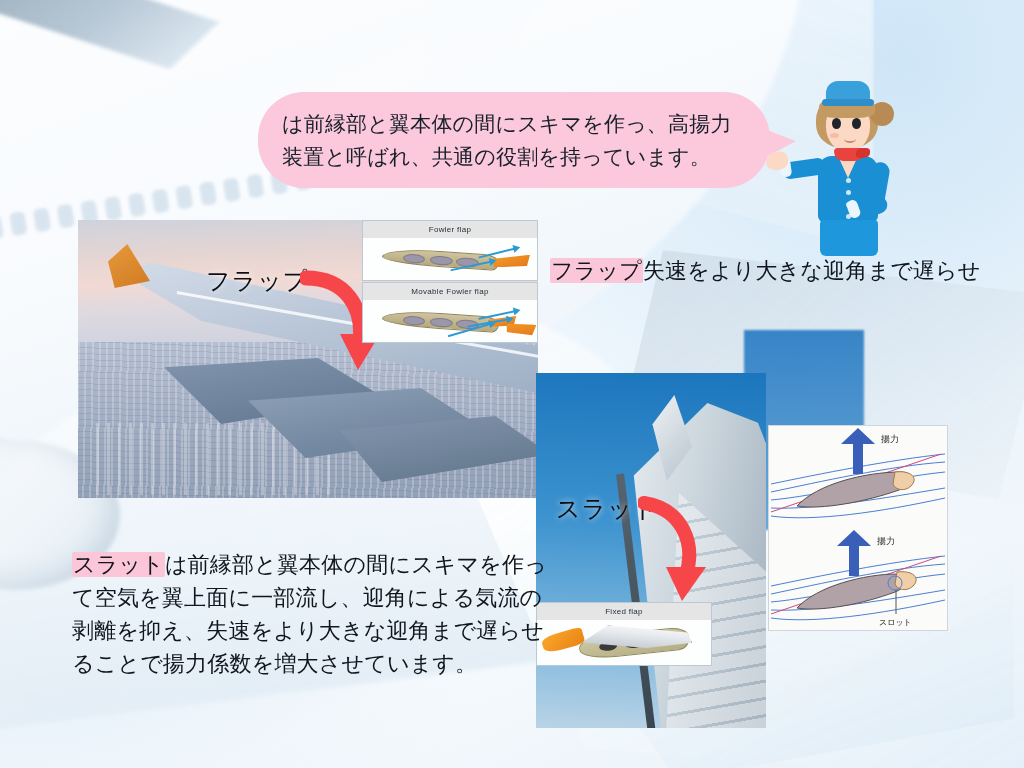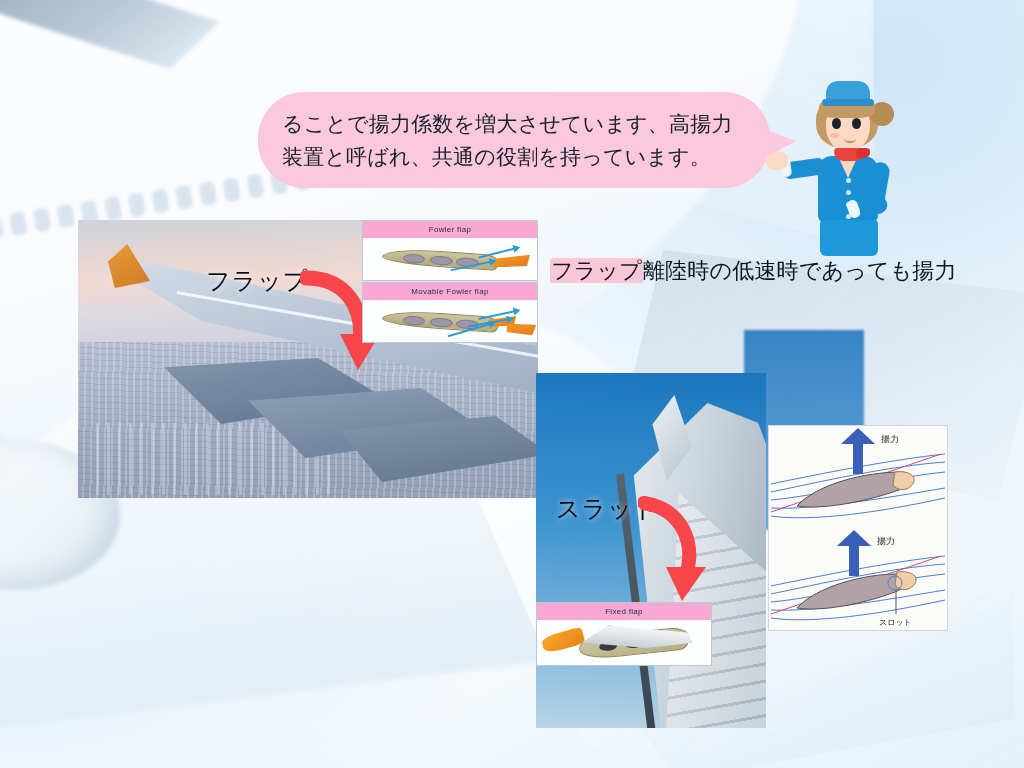--- a/index.html
+++ b/index.html
@@ -167,21 +167,21 @@
   .fp-flap2{position:absolute;left:170px;top:168px;width:240px;height:70px;
     background:linear-gradient(170deg,#8da0b6,#657b95);
     clip-path:polygon(0 18%, 72% 0, 100% 62%, 24% 100%);}
   .fp-flap3{position:absolute;left:262px;top:196px;width:210px;height:66px;
     background:linear-gradient(170deg,#8496ad,#5e7389);
     clip-path:polygon(0 22%, 74% 0, 100% 58%, 20% 100%);}
   .fp-edge{position:absolute;left:96px;top:104px;width:380px;height:3px;background:rgba(255,255,255,.8);transform:rotate(10deg);}
 
   
   .dg-card{background:#ffffff;border:1px solid #b9c9d6;}
-  .dg-head{height:17px;background:#f9a8d4;color:#23323c;font-size:8px;
+  .dg-head{height:17px;background:#e5e5e5;color:#23323c;font-size:8px;
     display:flex;align-items:center;justify-content:center;letter-spacing:.3px;
     font-family:"Liberation Sans",sans-serif;}
   .dg-body{position:relative;height:calc(100% - 17px);background:#fdfefe;}
   .af{position:absolute;left:11%;top:32%;width:66%;height:34%;
     background:linear-gradient(180deg,#cfc49f,#b6a97e);
     border:1px solid #8e8258;border-radius:50% 14% 6% 50%/60% 50% 50% 40%;
     transform:rotate(4deg);}
   .af .h{position:absolute;top:26%;width:18%;height:52%;background:#9c97a8;border-radius:50%;border:1px solid #7e7b8a;}
   .af .h1{left:17%;}.af .h2{left:41%;}.af .h3{left:64%;}
   .fl-or{position:absolute;background:linear-gradient(160deg,#f59b29,#e2791c);
@@ -283,21 +283,21 @@
     <div class="bg-engine"></div>
     <div class="bg-grey-shard"></div>
     <div class="bg-blueblock"></div>
     <div class="bg-rwing"></div>
     <div class="bg-rwing2"></div>
   </div>
 
 
   <div class="bubble">
     <div class="bubble-text">
-      <div>ることで揚力係数を増大させています、高揚力</div>
+      <div>は前縁部と翼本体の間にスキマを作っ、高揚力</div>
       <div>装置と呼ばれ、共通の役割を持っています。</div>
     </div>
   </div>
   <div class="bubble-tail"></div>
 
   <div class="fa">
     <div class="hair-back"></div>
     <div class="bun"></div>
     <div class="face"></div>
     <div class="fringe"></div>
@@ -365,21 +365,21 @@
       </div>
       <div class="fl-or" style="left:72%;top:38%;width:16%;height:26%;"></div>
       <div class="fl-or" style="left:82%;top:52%;width:17%;height:30%;transform:rotate(10deg);"></div>
       <div class="strm" style="left:48%;top:70%;width:26%;transform:rotate(-16deg);"></div>
       <div class="strm" style="left:60%;top:52%;width:24%;transform:rotate(-10deg);"></div>
       <div class="strm" style="left:66%;top:34%;width:22%;transform:rotate(-12deg);"></div>
     </div>
   </div>
 
   <div class="para para-flap">
-    <div><span class="hl">フラップ</span><span>離陸時の低速時であっても揚力</span></div>
+    <div><span class="hl">フラップ</span><span>失速をより大きな迎角まで遅らせ</span></div>
   </div>
 
   <div class="card slat-photo">
     <div class="sp-sky"></div>
     <div class="sp-wing"></div>
     <div class="sp-wingtip"></div>
     <div class="sp-panel"></div>
     <div class="sp-slatline"></div>
   </div>
 
@@ -432,15 +432,21 @@
         <circle cx="126" cy="157" r="7" fill="none" stroke="#4a7fd4" stroke-width="1"></circle>
         <rect x="80" y="116" width="10" height="34" fill="#3a5fb8"></rect>
         <path d="M68 120 L102 120 L85 104 Z" fill="#3a5fb8"></path>
         <text x="108" y="118" font-size="9" fill="#1a1a1a" font-family="'DejaVu Sans',sans-serif">揚力</text>
         <line x1="127" y1="164" x2="127" y2="188" stroke="#555" stroke-width="1"></line>
         <text x="110" y="199" font-size="8" fill="#1a1a1a" font-family="'DejaVu Sans',sans-serif">スロット</text>
       </g>
     </svg>
   </div>
 
+  <div class="para para-slat">
+    <div><span class="hl">スラット</span><span>は前縁部と翼本体の間にスキマを作っ</span></div>
+    <div>て空気を翼上面に一部流し、迎角による気流の</div>
+    <div>剥離を抑え、失速をより大きな迎角まで遅らせ</div>
+    <div>ることで揚力係数を増大させています。</div>
+  </div>
 
 
 </div>
 
 </body></html>

